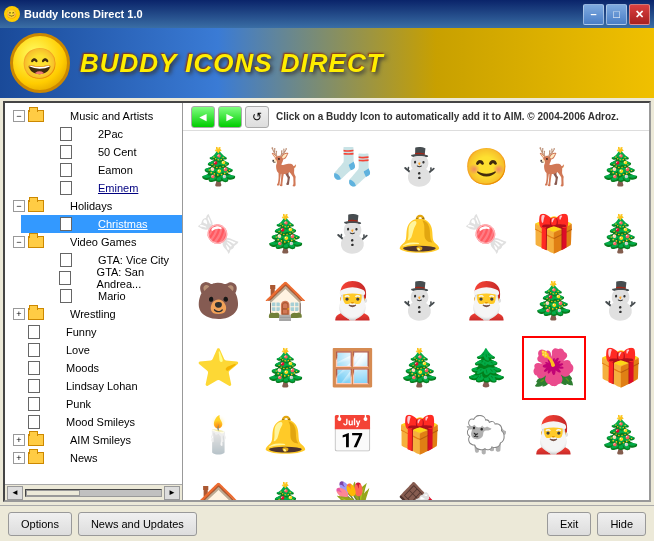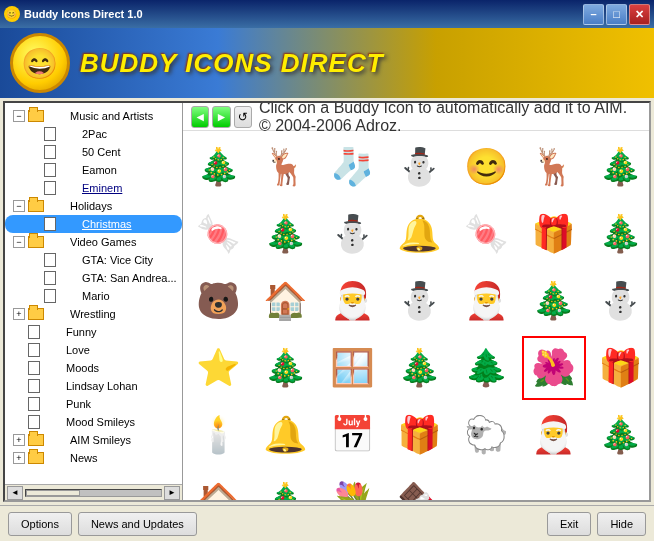--- a/index.html
+++ b/index.html
@@ -126,24 +126,23 @@
     .tree-item {
       display: flex;
       align-items: center;
       height: 18px;
       cursor: pointer;
       padding: 0 2px;
     }
     .tree-item.selected {
       background: #3399ff;
       color: white;
-      border-radius: 8px;
     }
     .indent1 { padding-left: 8px; }
-    .indent2 { padding-left: 24px; }
+    .indent2 { padding-left: 24px; margin-left: 16px; }
     .tree-expander {
       width: 12px;
       height: 12px;
       border: 1px solid #999;
       display: flex;
       align-items: center;
       justify-content: center;
       margin-right: 3px;
       font-size: 9px;
       background: white;
@@ -250,23 +249,24 @@
       border-radius: 3px;
       cursor: pointer;
       font-size: 12px;
     }
     .toolbar-btn.green {
       background: linear-gradient(to bottom, #80ff80, #00cc00);
       color: white;
       font-weight: bold;
     }
     .toolbar-info {
-      font-size: 16px;
+      font-size: 10px;
       color: #333;
       margin-left: 4px;
+      font-weight: bold;
     }
 
     
     .icons-panel {
       flex: 1;
       overflow-y: scroll;
       overflow-x: hidden;
       padding: 4px;
       background: white;
     }

